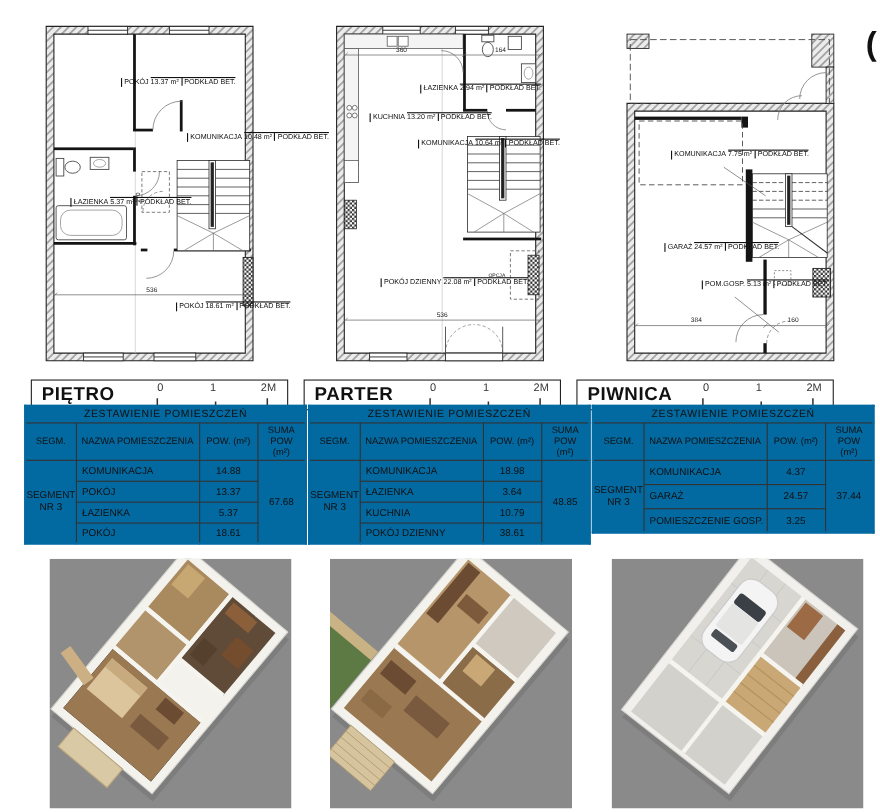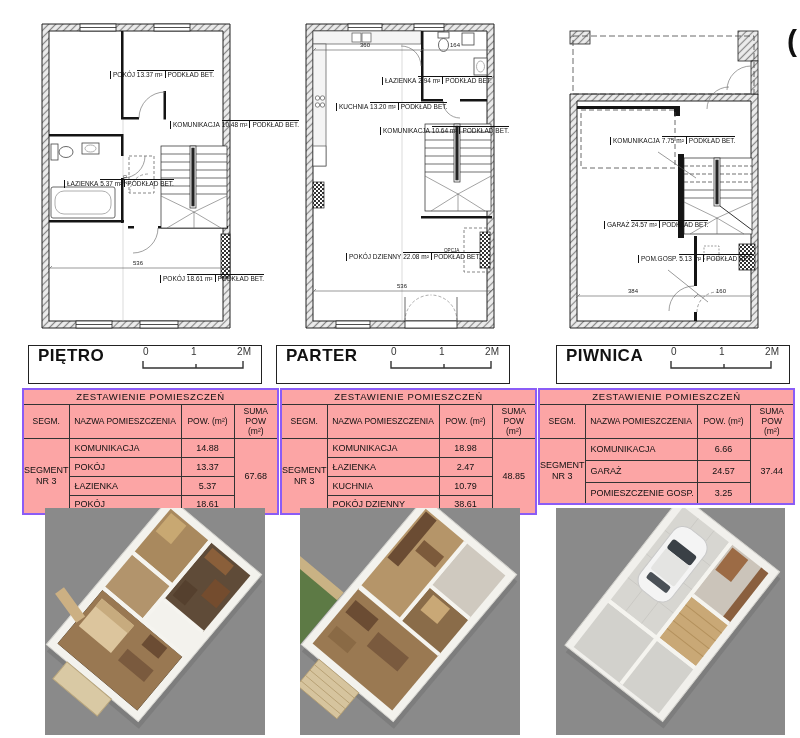--- a/index.html
+++ b/index.html
@@ -11,30 +11,30 @@
   .plan{position:absolute;top:6px;width:235px;height:338px}
   #plan1{left:28px}#plan2{left:292px}#plan3{left:556px}
 
   
   .room-label{position:absolute;font-size:6.5px;line-height:1.25;color:#111;white-space:nowrap;z-index:3}
   .rl-name{display:inline-block;margin-left:24px;border-left:1px solid #111;padding-left:2px}
   .rl-sub{border-top:1px solid #111;display:inline-block}
   .rl-floor{border-left:1px solid #111;padding-left:2px;margin-left:2px}
 
   
-  .titlebox{position:absolute;top:345px;width:234px;height:39px;border:1px solid #222;background:#fff;display:flex;}
-  #tb1{left:28px}#tb2{left:276px}#tb3{left:556px}
+  .titlebox{position:absolute;top:345px;width:234px;height:28px;border:1px solid #222;background:#fff;display:flex;align-items:center}
+  #tb1{left:28px}#tb2{left:276px}#tb3{left:524px}
   .title-text{font-weight:bold;font-size:17px;color:#111;padding-left:9px;letter-spacing:.5px;flex:0 0 auto}
   .scalebar{position:relative;margin-left:auto;margin-right:10px;width:110px;height:24px}
   .scalebar .num{position:absolute;top:0;font-size:10px;color:#333}
   .scalebar .n0{left:2px}.scalebar .n1{left:50px}.scalebar .n2{right:0}
   .scalebar svg{position:absolute;left:0;bottom:1px}
 
   
-  .ztable{position:absolute;top:388px;border-collapse:collapse;background:#fca5a5;table-layout:fixed;border:2px solid #8b5cf6;color:#111}
+  .ztable{position:absolute;top:368px;border-collapse:collapse;background:#0369a1;table-layout:fixed;border:2px solid #0369a1;color:#111}
   #t1{left:22px}#t2{left:280px}#t3{left:538px}
   .ztable td{border:1px solid #333;overflow:hidden}
   .t-title td{height:15px;text-align:center;font-size:9.5px;letter-spacing:.6px;padding:1px 0}
   .t-head td{height:34px;text-align:center;font-size:8.5px;vertical-align:middle;line-height:1.2}
   .t-row td{height:19px;font-size:9px}
   #t3 .t-row td{height:22px}
   .namecell{padding-left:5px;text-align:left}
   .powcell,.sumcell,.segcell{text-align:center;vertical-align:middle}
   .segcell{font-size:9px;line-height:1.25}
 
@@ -432,21 +432,21 @@
       <td class="segcell" rowspan="4">
             <div>SEGMENT</div>
             <div>NR 3</div>
           </td>
       <td class="namecell">KOMUNIKACJA</td>
       <td class="powcell">18.98</td>
       <td class="sumcell" rowspan="4">48.85</td>
     </tr>
     <tr class="t-row">
       <td class="namecell">ŁAZIENKA</td>
-      <td class="powcell">2.47</td>
+      <td class="powcell">3.64</td>
     </tr>
     <tr class="t-row">
       <td class="namecell">KUCHNIA</td>
       <td class="powcell">10.79</td>
     </tr>
     <tr class="t-row">
       <td class="namecell">POKÓJ DZIENNY</td>
       <td class="powcell">38.61</td>
     </tr>
   </tbody>
@@ -471,21 +471,21 @@
             <div>SUMA POW</div>
             <div>(m²)</div>
           </td>
     </tr>
     <tr class="t-row">
       <td class="segcell" rowspan="3">
             <div>SEGMENT</div>
             <div>NR 3</div>
           </td>
       <td class="namecell">KOMUNIKACJA</td>
-      <td class="powcell">6.66</td>
+      <td class="powcell">4.37</td>
       <td class="sumcell" rowspan="3">37.44</td>
     </tr>
     <tr class="t-row">
       <td class="namecell">GARAŻ</td>
       <td class="powcell">24.57</td>
     </tr>
     <tr class="t-row">
       <td class="namecell">POMIESZCZENIE GOSP.</td>
       <td class="powcell">3.25</td>
     </tr>

